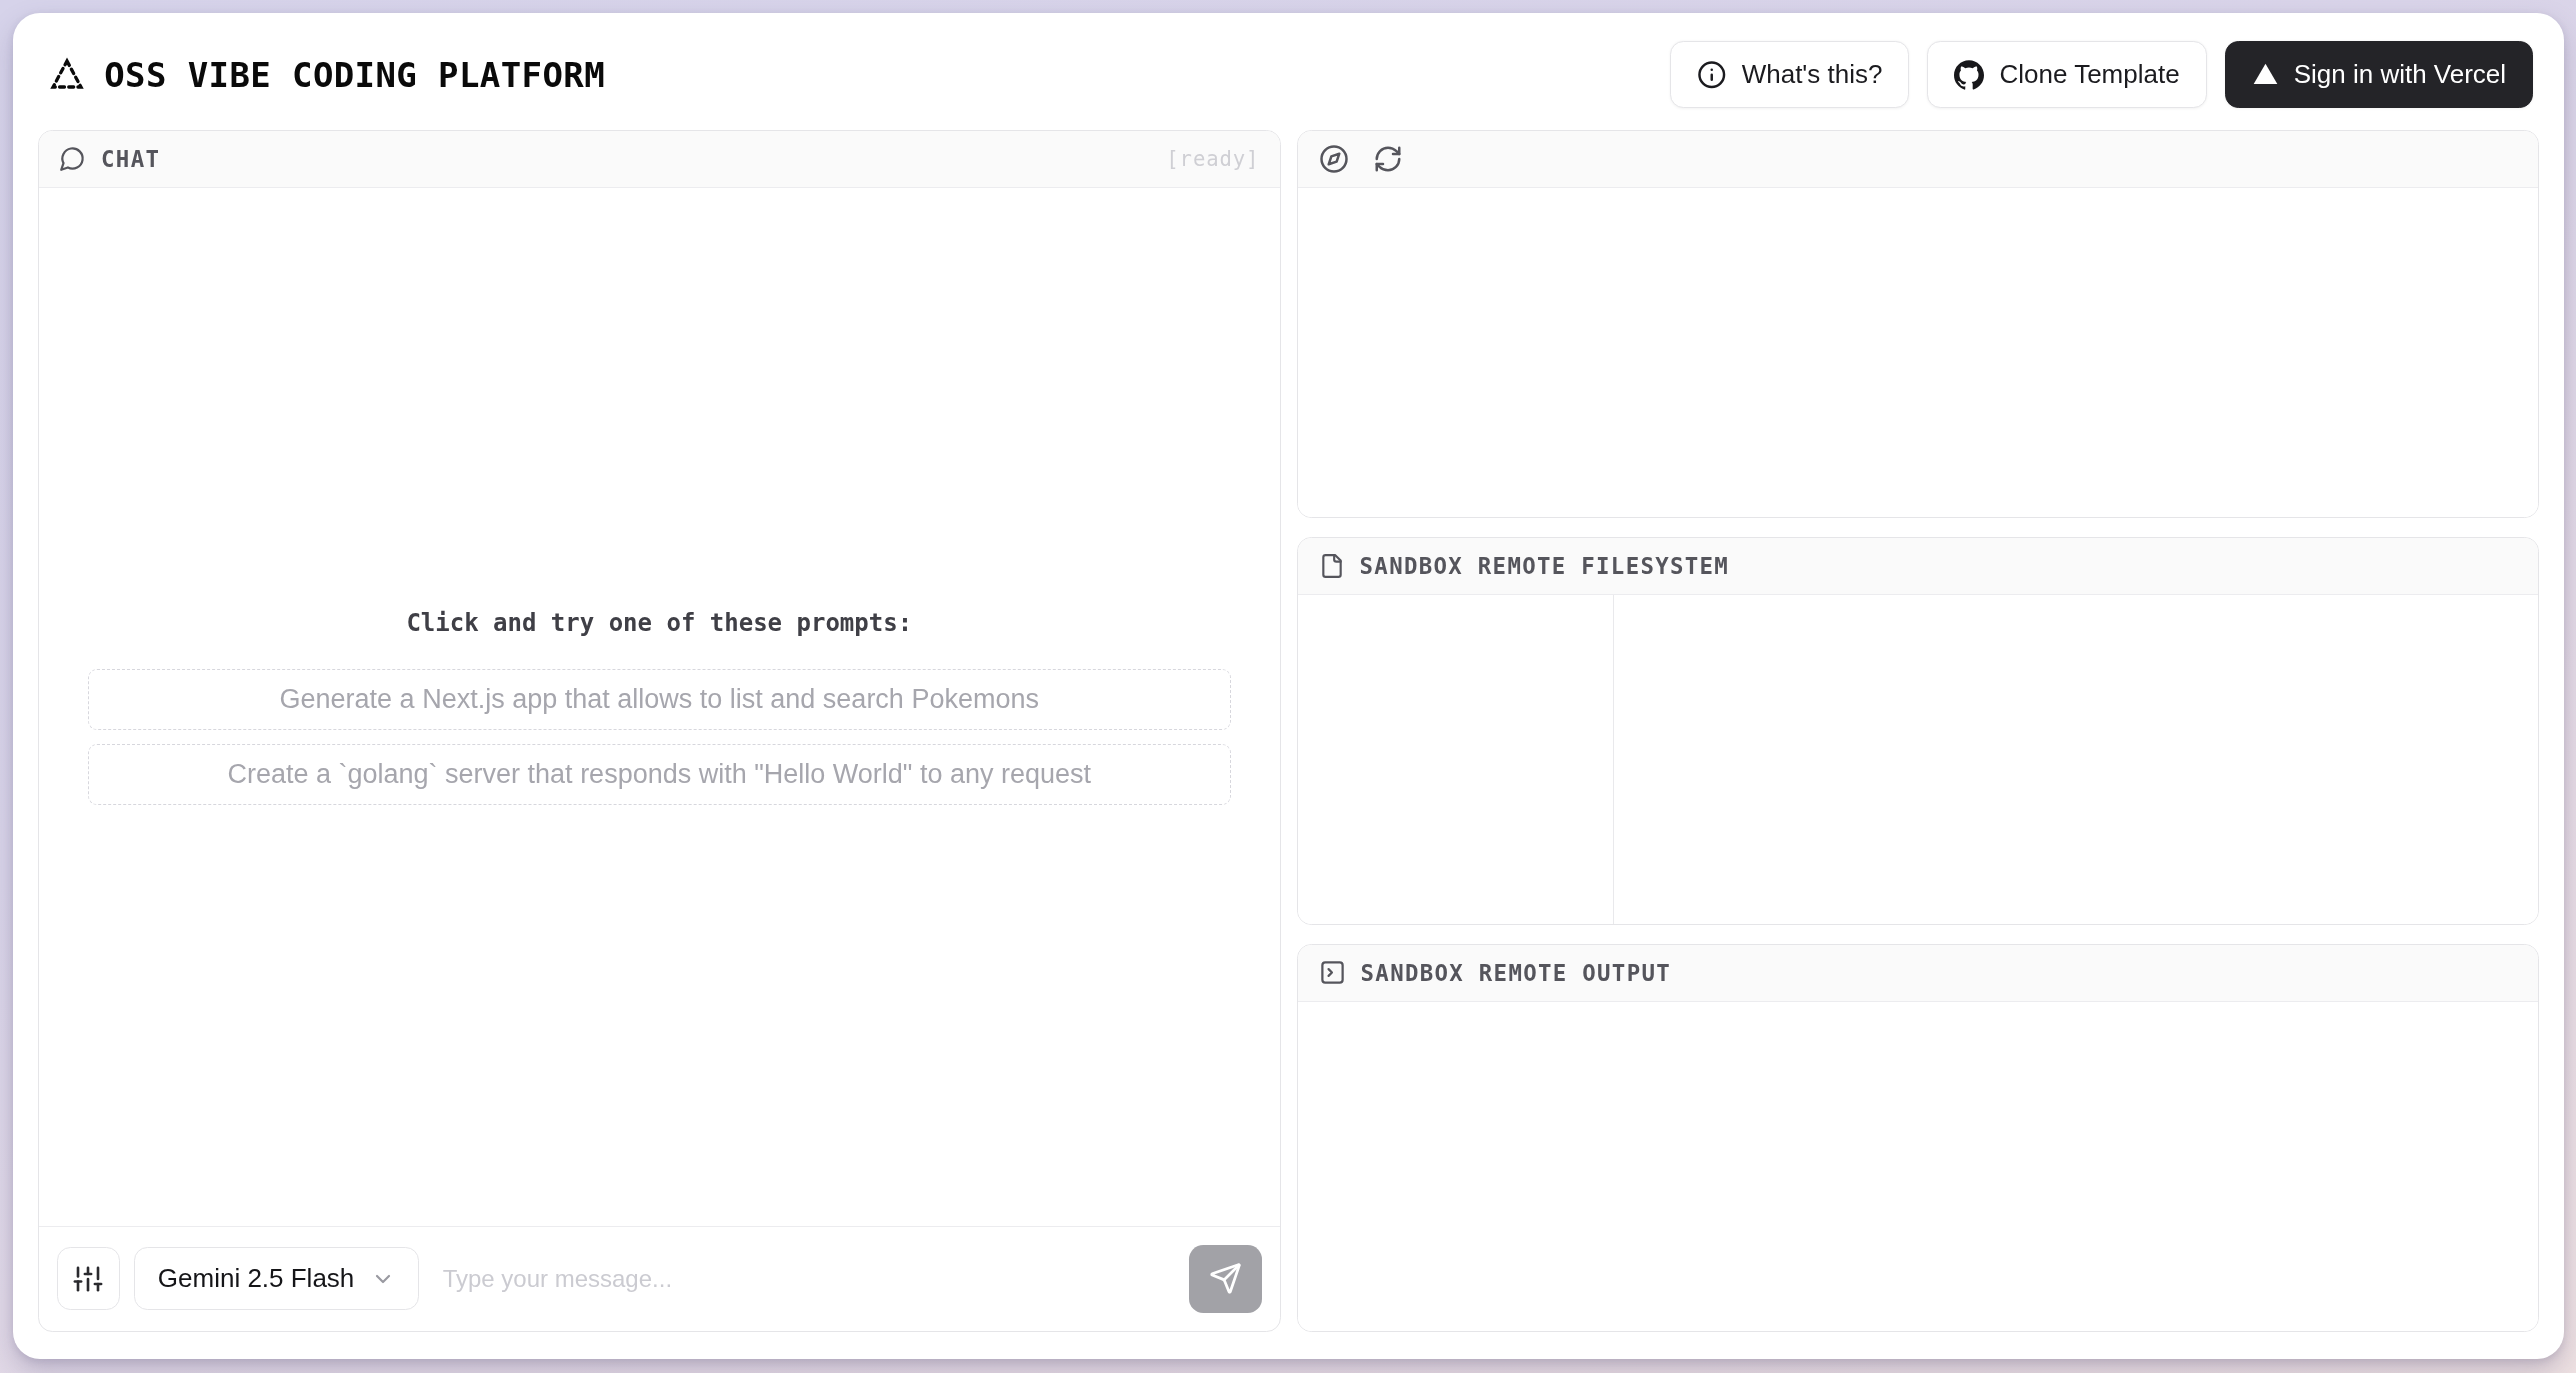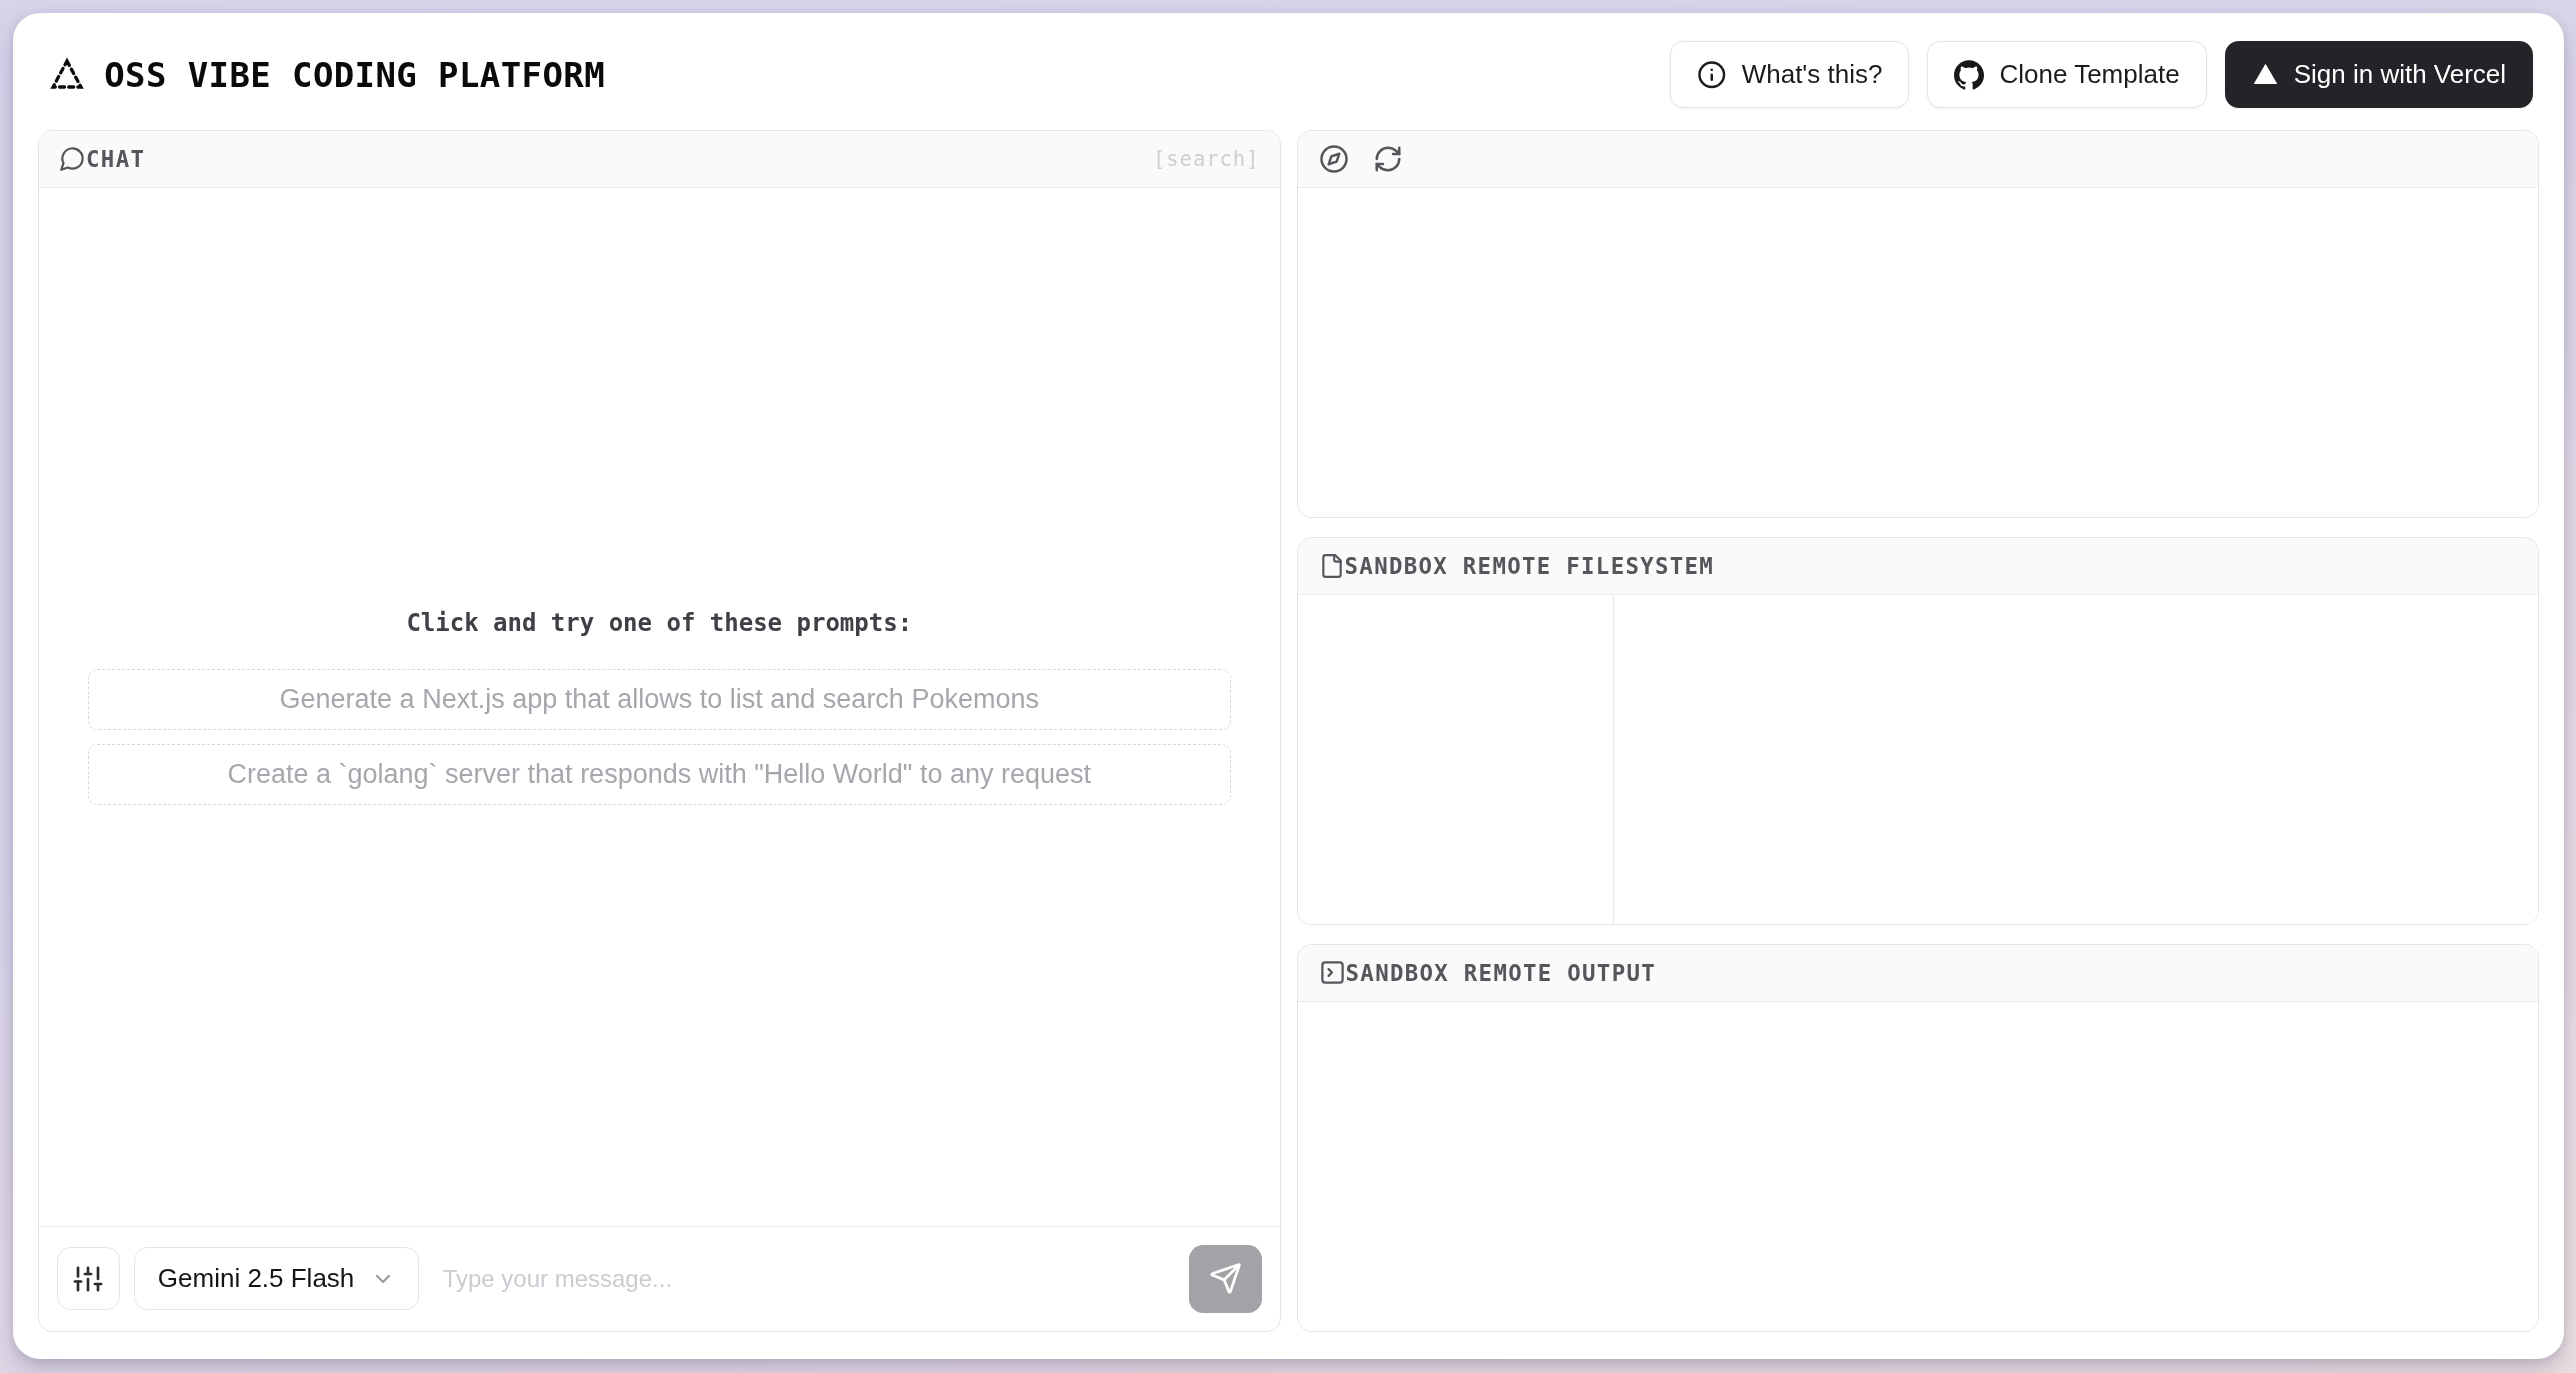--- a/index.html
+++ b/index.html
@@ -36,21 +36,21 @@
 
   
   main { flex:1; display:flex; gap:16px; min-height:0; }
   .panel { background:#fff; border:1.3px solid var(--panel_border, #e5e5e8); border-radius:14.3px;
     display:flex; flex-direction:column; overflow:hidden; min-height:0; min-width:0; }
   .chat-panel { flex:1 1 0; }
   .right-col { flex:1 1 0; display:flex; flex-direction:column; gap:19px; min-width:0; }
   .right-col .panel { flex:1 1 0; }
 
   .panel-header { flex:none; height:57px; background:var(--panel_header_bg, #fafafa);
-    border-bottom:1.3px solid #ececef; display:flex; align-items:center; padding:0 20.6px;
+    border-bottom:1.3px solid #ececef; display:flex; align-items:center; gap:15px; padding:0 20.6px;
     font-family:"DejaVu Sans Mono", monospace; font-size:22.4px; font-weight:600;
     letter-spacing:1.3px; color:var(--muted_text, #55555c); }
   .panel-header .hicon { display:flex; align-items:center; }
   .chat-status { margin-left:auto; font-weight:400; letter-spacing:0.9px; font-size:20.6px;
     color:var(--status_text, #cfcfd4); }
   .icon-plain { background:none; border:none; padding:0; display:flex; align-items:center; cursor:pointer; }
   .preview-header { gap:24px; }
   .panel-body { flex:1; background:#fff; min-height:0; }
 
   
@@ -134,21 +134,21 @@
   <main>
 
     <section class="panel chat-panel">
       <div class="panel-header">
         <span class="hicon">
           <svg width="27" height="27" viewBox="0 0 24 24" fill="none" stroke="#55555c" stroke-width="2" stroke-linecap="round" stroke-linejoin="round">
             <path d="M7.9 20A9 9 0 1 0 4 16.1L2 22Z"></path>
           </svg>
         </span>
         <span>CHAT</span>
-        <span class="chat-status">[search]</span>
+        <span class="chat-status">[ready]</span>
       </div>
 
       <div class="chat-body">
         <div class="prompt-suggestions">
           <div class="prompt-heading">Click and try one of these prompts:</div>
           <button class="prompt">Generate a Next.js app that allows to list and search Pokemons</button>
           <button class="prompt">Create a `golang` server that responds with "Hello World" to any request</button>
         </div>
       </div>
 

